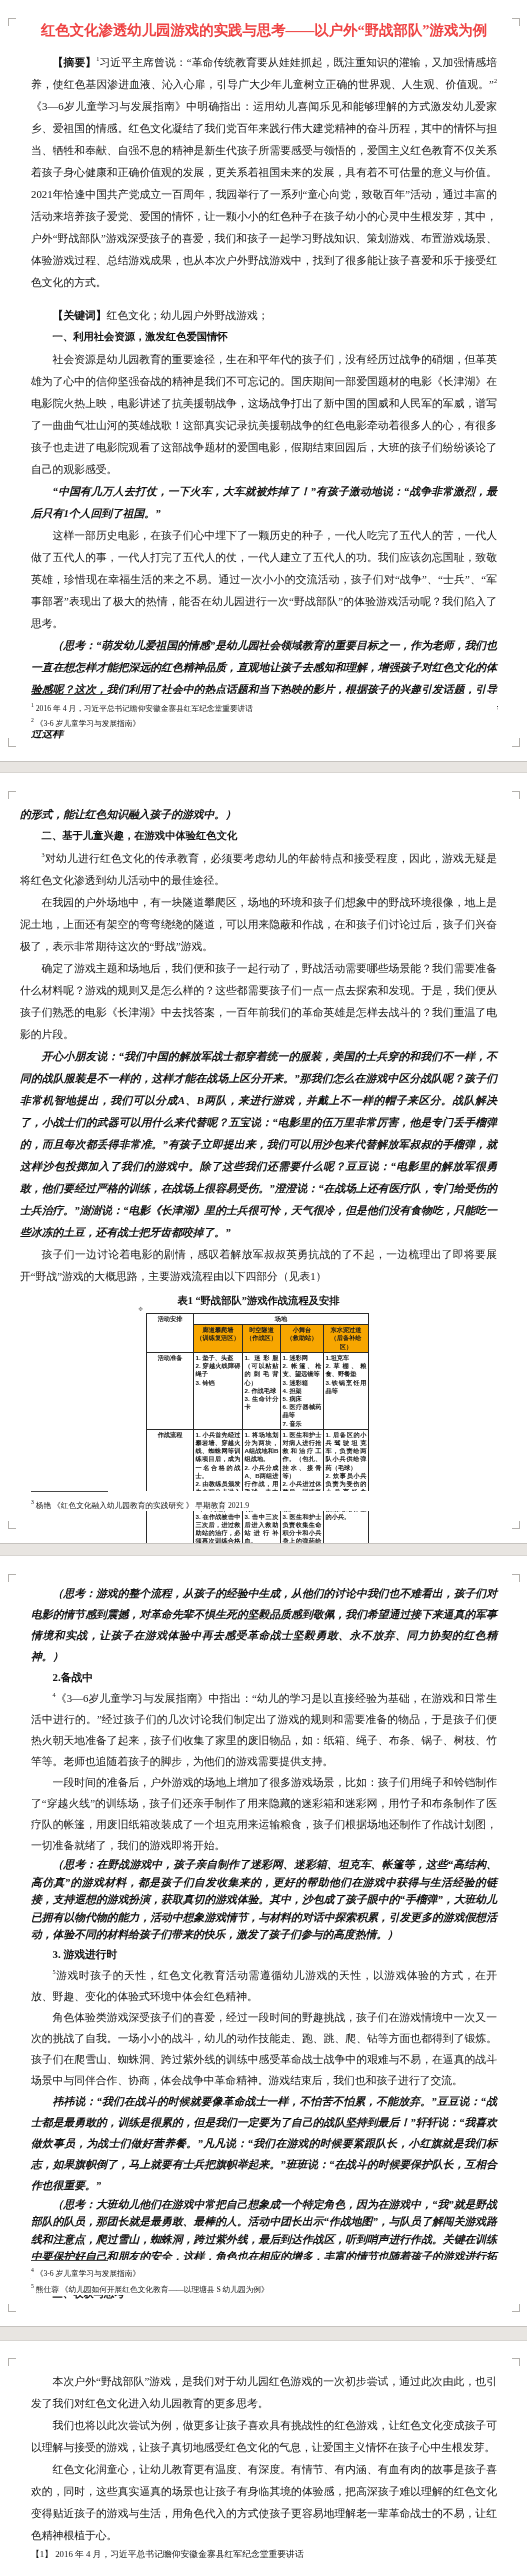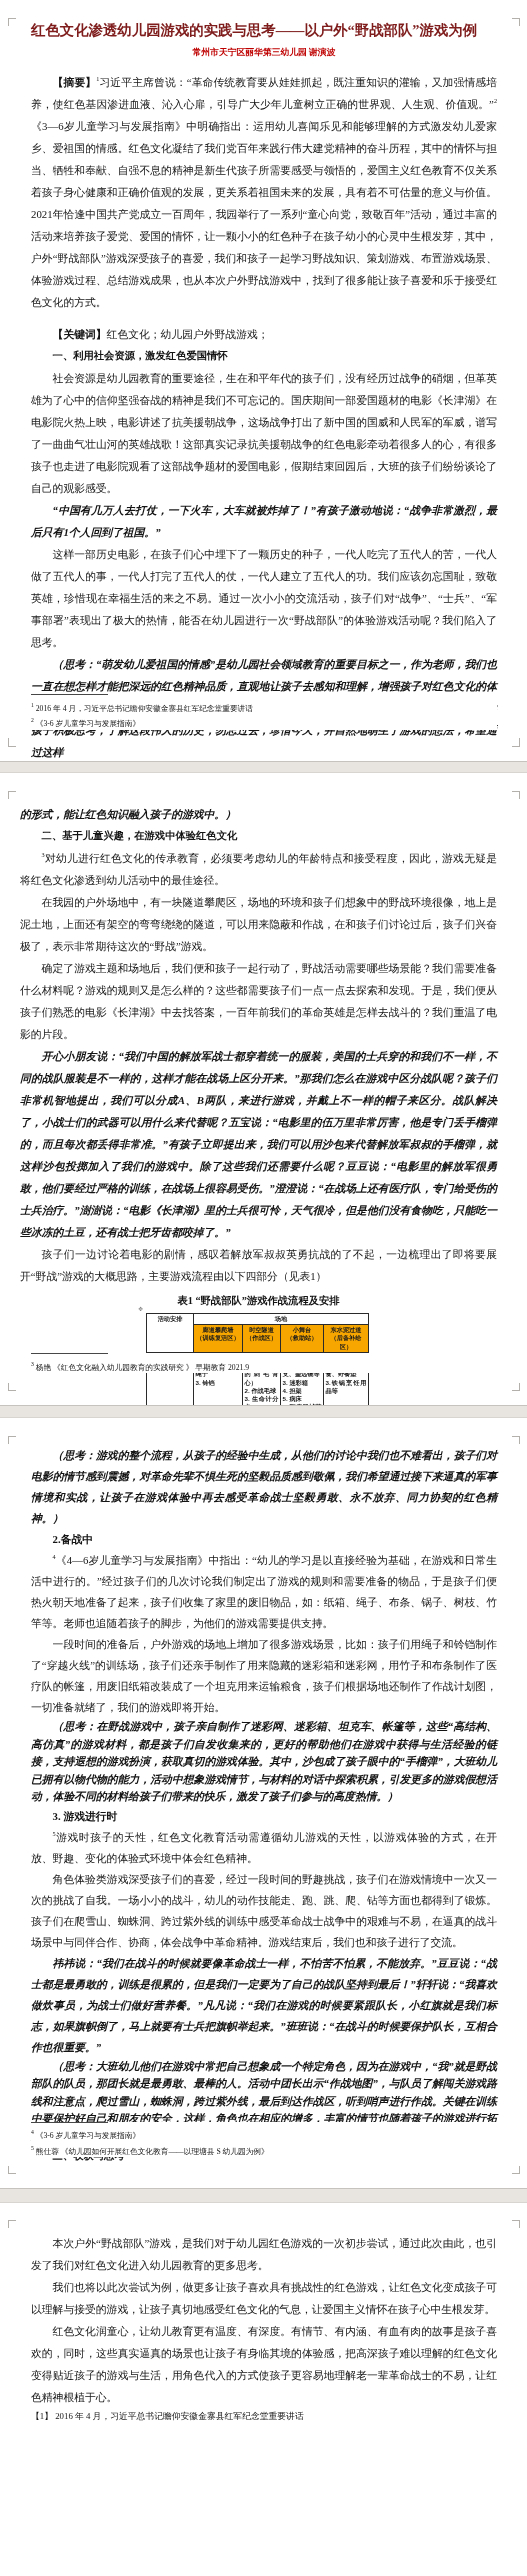--- a/index.html
+++ b/index.html
@@ -1,34 +1,34 @@
 <!DOCTYPE html>
 <html style="font-size:8.2px"><head>
 <meta charset="utf-8">
 <style>
   html,body{margin:0;padding:0;background:#ffffff;}
   body{width:528px;font-family:"Liberation Serif","DejaVu Serif",serif;color:#141414;}
   .canvas{position:relative;width:528px;height:2694px;overflow:hidden;background:#ffffff;}
   .page{position:relative;background:#ffffff;padding:0 31px;box-sizing:border-box;overflow:hidden;}
   .p1{height:761px;}
-  .p2{height:632px;padding-left:20px;}
+  .p2{height:770px;padding-left:20px;}
   .p3{height:770px;}
   .p4{height:353px;}
   .band{height:12.4px;background:#e8e5e1;border-top:0.5px solid #c6c3bf;border-bottom:0.5px solid #d8d5d1;box-sizing:border-box;}
   .band.b2{height:13px;}
   .band.b3{height:14.4px;}
 
   
   .cm{position:absolute;width:7.2px;height:7.2px;border:0 solid #b3b0ac;}
   .cm.tl{left:8.2px;top:17.5px;border-left-width:0.5px;border-top-width:0.5px;}
   .cm.tr{right:8.2px;top:17.5px;border-right-width:0.5px;border-top-width:0.5px;}
   .cm.bl{left:8.2px;bottom:14.4px;border-left-width:0.5px;border-bottom-width:0.5px;}
   .cm.br{right:8.2px;bottom:14.4px;border-right-width:0.5px;border-bottom-width:0.5px;}
 
-  .title{margin:20.6px 0 0 0;text-align:left;font-size:14.4px;font-weight:bold;color:#7f1d1d;line-height:19.6px;}
+  .title{margin:20.6px 0 0 0;text-align:center;font-size:14.4px;font-weight:bold;color:#ef4444;line-height:19.6px;}
   .author{margin:6.2px 0 0 0;text-align:center;font-size:8.8px;font-weight:bold;color:#bf0000;line-height:13.4px;}
 
   .body{font-size:10.8px;line-height:22px;text-align:justify;margin:0;}
   .p3 .body{line-height:21px;}
   .ind{text-indent:21.6px;}
   .kai{font-style:italic;font-weight:bold;}
   .tight{line-height:17.5px !important;}
   .blabel{font-weight:bold;font-family:"Liberation Sans","DejaVu Sans",sans-serif;}
   .abs{margin-top:11.3px;}
   .kw{margin-top:10.3px;}
@@ -65,21 +65,20 @@
 
 <div class="canvas">
 
   <div class="page p1">
     <div class="cm tl"></div>
     <div class="cm tr"></div>
     <div class="cm bl"></div>
     <div class="cm br"></div>
 
     <div class="title">红色文化渗透幼儿园游戏的实践与思考——以户外“野战部队”游戏为例</div>
-    <div class="author">常州市天宁区丽华第三幼儿园 谢演波</div>
 
     <p class="body ind abs"><span class="blabel">【摘要】</span><sup class="fnref">1</sup><span>习近平主席曾说：“革命传统教育要从娃娃抓起，既注重知识的灌输，又加强情感培养，使红色基因渗进血液、沁入心扉，引导广大少年儿童树立正确的世界观、人生观、价值观。”</span><sup class="fnref">2</sup><span>《3—6岁儿童学习与发展指南》中明确指出：运用幼儿喜闻乐见和能够理解的方式激发幼儿爱家乡、爱祖国的情感。红色文化凝结了我们党百年来践行伟大建党精神的奋斗历程，其中的情怀与担当、牺牲和奉献、自强不息的精神是新生代孩子所需要感受与领悟的，爱国主义红色教育不仅关系着孩子身心健康和正确价值观的发展，更关系着祖国未来的发展，具有着不可估量的意义与价值。2021年恰逢中国共产党成立一百周年，我园举行了一系列“童心向党，致敬百年”活动，通过丰富的活动来培养孩子爱党、爱国的情怀，让一颗小小的红色种子在孩子幼小的心灵中生根发芽，其中，户外“野战部队”游戏深受孩子的喜爱，我们和孩子一起学习野战知识、策划游戏、布置游戏场景、体验游戏过程、总结游戏成果，也从本次户外野战游戏中，找到了很多能让孩子喜爱和乐于接受红色文化的方式。</span></p>
 
     <p class="body ind kw"><span class="blabel">【关键词】</span><span>红色文化；幼儿园户外野战游戏；</span></p>
 
     <h3 class="hd">一、利用社会资源，激发红色爱国情怀</h3>
     <p class="body ind">社会资源是幼儿园教育的重要途径，生在和平年代的孩子们，没有经历过战争的硝烟，但革英雄为了心中的信仰坚强奋战的精神是我们不可忘记的。国庆期间一部爱国题材的电影《长津湖》在电影院火热上映，电影讲述了抗美援朝战争，这场战争打出了新中国的国威和人民军的军威，谱写了一曲曲气壮山河的英雄战歌！这部真实记录抗美援朝战争的红色电影牵动着很多人的心，有很多孩子也走进了电影院观看了这部战争题材的爱国电影，假期结束回园后，大班的孩子们纷纷谈论了自己的观影感受。</p>
     <p class="body ind kai">“中国有几万人去打仗，一下火车，大车就被炸掉了！”有孩子激动地说：“战争非常激烈，最后只有1个人回到了祖国。”</p>
     <p class="body ind">这样一部历史电影，在孩子们心中埋下了一颗历史的种子，一代人吃完了五代人的苦，一代人做了五代人的事，一代人打完了五代人的仗，一代人建立了五代人的功。我们应该勿忘国耻，致敬英雄，珍惜现在幸福生活的来之不易。通过一次小小的交流活动，孩子们对“战争”、“士兵”、“军事部署”表现出了极大的热情，能否在幼儿园进行一次“野战部队”的体验游戏活动呢？我们陷入了思考。</p>
     <p class="body ind kai">（思考：“萌发幼儿爱祖国的情感”是幼儿园社会领域教育的重要目标之一，作为老师，我们也一直在想怎样才能把深远的红色精神品质，直观地让孩子去感知和理解，增强孩子对红色文化的体验感呢？这次，我们利用了社会中的热点话题和当下热映的影片，根据孩子的兴趣引发话题，引导孩子积极思考，了解这段伟大的历史，勿忘过去，珍惜今天，并自然地萌生了游戏的想法，希望通过这样</p>
@@ -190,21 +189,21 @@
 
   <div class="page p3" style="padding-top:27px;">
     <div class="cm tl"></div>
     <div class="cm tr"></div>
     <div class="cm bl"></div>
     <div class="cm br"></div>
 
     <p class="body ind kai">（思考：游戏的整个流程，从孩子的经验中生成，从他们的讨论中我们也不难看出，孩子们对电影的情节感到震撼，对革命先辈不惧生死的坚毅品质感到敬佩，我们希望通过接下来逼真的军事情境和实战，让孩子在游戏体验中再去感受革命战士坚毅勇敢、永不放弃、同力协契的红色精神。）</p>
 
     <h4 class="hd2">2.备战中</h4>
-    <p class="body ind"><sup class="fnref">4</sup><span>《4—6岁儿童学习与发展指南》中指出：“幼儿的学习是以直接经验为基础，在游戏和日常生活中进行的。”经过孩子们的几次讨论我们制定出了游戏的规则和需要准备的物品，于是孩子们便热火朝天地准备了起来，孩子们收集了家里的废旧物品，如：纸箱、绳子、布条、锅子、树枝、竹竿等。老师也追随着孩子的脚步，为他们的游戏需要提供支持。</span></p>
+    <p class="body ind"><sup class="fnref">4</sup><span>《3—6岁儿童学习与发展指南》中指出：“幼儿的学习是以直接经验为基础，在游戏和日常生活中进行的。”经过孩子们的几次讨论我们制定出了游戏的规则和需要准备的物品，于是孩子们便热火朝天地准备了起来，孩子们收集了家里的废旧物品，如：纸箱、绳子、布条、锅子、树枝、竹竿等。老师也追随着孩子的脚步，为他们的游戏需要提供支持。</span></p>
     <p class="body ind">一段时间的准备后，户外游戏的场地上增加了很多游戏场景，比如：孩子们用绳子和铃铛制作了“穿越火线”的训练场，孩子们还亲手制作了用来隐藏的迷彩箱和迷彩网，用竹子和布条制作了医疗队的帐篷，用废旧纸箱改装成了一个坦克用来运输粮食，孩子们根据场地还制作了作战计划图，一切准备就绪了，我们的游戏即将开始。</p>
     <p class="body ind kai tight">（思考：在野战游戏中，孩子亲自制作了迷彩网、迷彩箱、坦克车、帐篷等，这些“高结构、高仿真”的游戏材料，都是孩子们自发收集来的，更好的帮助他们在游戏中获得与生活经验的链接，支持遐想的游戏扮演，获取真切的游戏体验。其中，沙包成了孩子眼中的“手榴弹”，大班幼儿已拥有以物代物的能力，活动中想象游戏情节，与材料的对话中探索积累，引发更多的游戏假想活动，体验不同的材料给孩子们带来的快乐，激发了孩子们参与的高度热情。）</p>
 
     <h4 class="hd2">3. 游戏进行时</h4>
     <p class="body ind"><sup class="fnref">5</sup><span>游戏时孩子的天性，红色文化教育活动需遵循幼儿游戏的天性，以游戏体验的方式，在开放、野趣、变化的体验式环境中体会红色精神。</span></p>
     <p class="body ind">角色体验类游戏深受孩子们的喜爱，经过一段时间的野趣挑战，孩子们在游戏情境中一次又一次的挑战了自我。一场小小的战斗，幼儿的动作技能走、跑、跳、爬、钻等方面也都得到了锻炼。孩子们在爬雪山、蜘蛛洞、跨过紫外线的训练中感受革命战士战争中的艰难与不易，在逼真的战斗场景中与同伴合作、协商，体会战争中革命精神。游戏结束后，我们也和孩子进行了交流。</p>
     <p class="body ind kai">祎祎说：“我们在战斗的时候就要像革命战士一样，不怕苦不怕累，不能放弃。”豆豆说：“战士都是最勇敢的，训练是很累的，但是我们一定要为了自己的战队坚持到最后！”轩轩说：“我喜欢做炊事员，为战士们做好营养餐。”凡凡说：“我们在游戏的时候要紧跟队长，小红旗就是我们标志，如果旗帜倒了，马上就要有士兵把旗帜举起来。”班班说：“在战斗的时候要保护队长，互相合作也很重要。”</p>
     <p class="body ind kai tight">（思考：大班幼儿他们在游戏中常把自己想象成一个特定角色，因为在游戏中，“我”就是野战部队的队员，那团长就是最勇敢、最棒的人。活动中团长出示“作战地图”，与队员了解闯关游戏路线和注意点，爬过雪山，蜘蛛洞，跨过紫外线，最后到达作战区，听到哨声进行作战。关键在训练中要保护好自己和朋友的安全，这样，角色也在相应的增多，丰富的情节也随着孩子的游戏进行拓展和生发，相信这样的野战更有挑战性，孩子积极主动地参与其中，在实践中激发名族自豪感。）</p>
 
     <h3 class="hd">三、收获与思考</h3>

